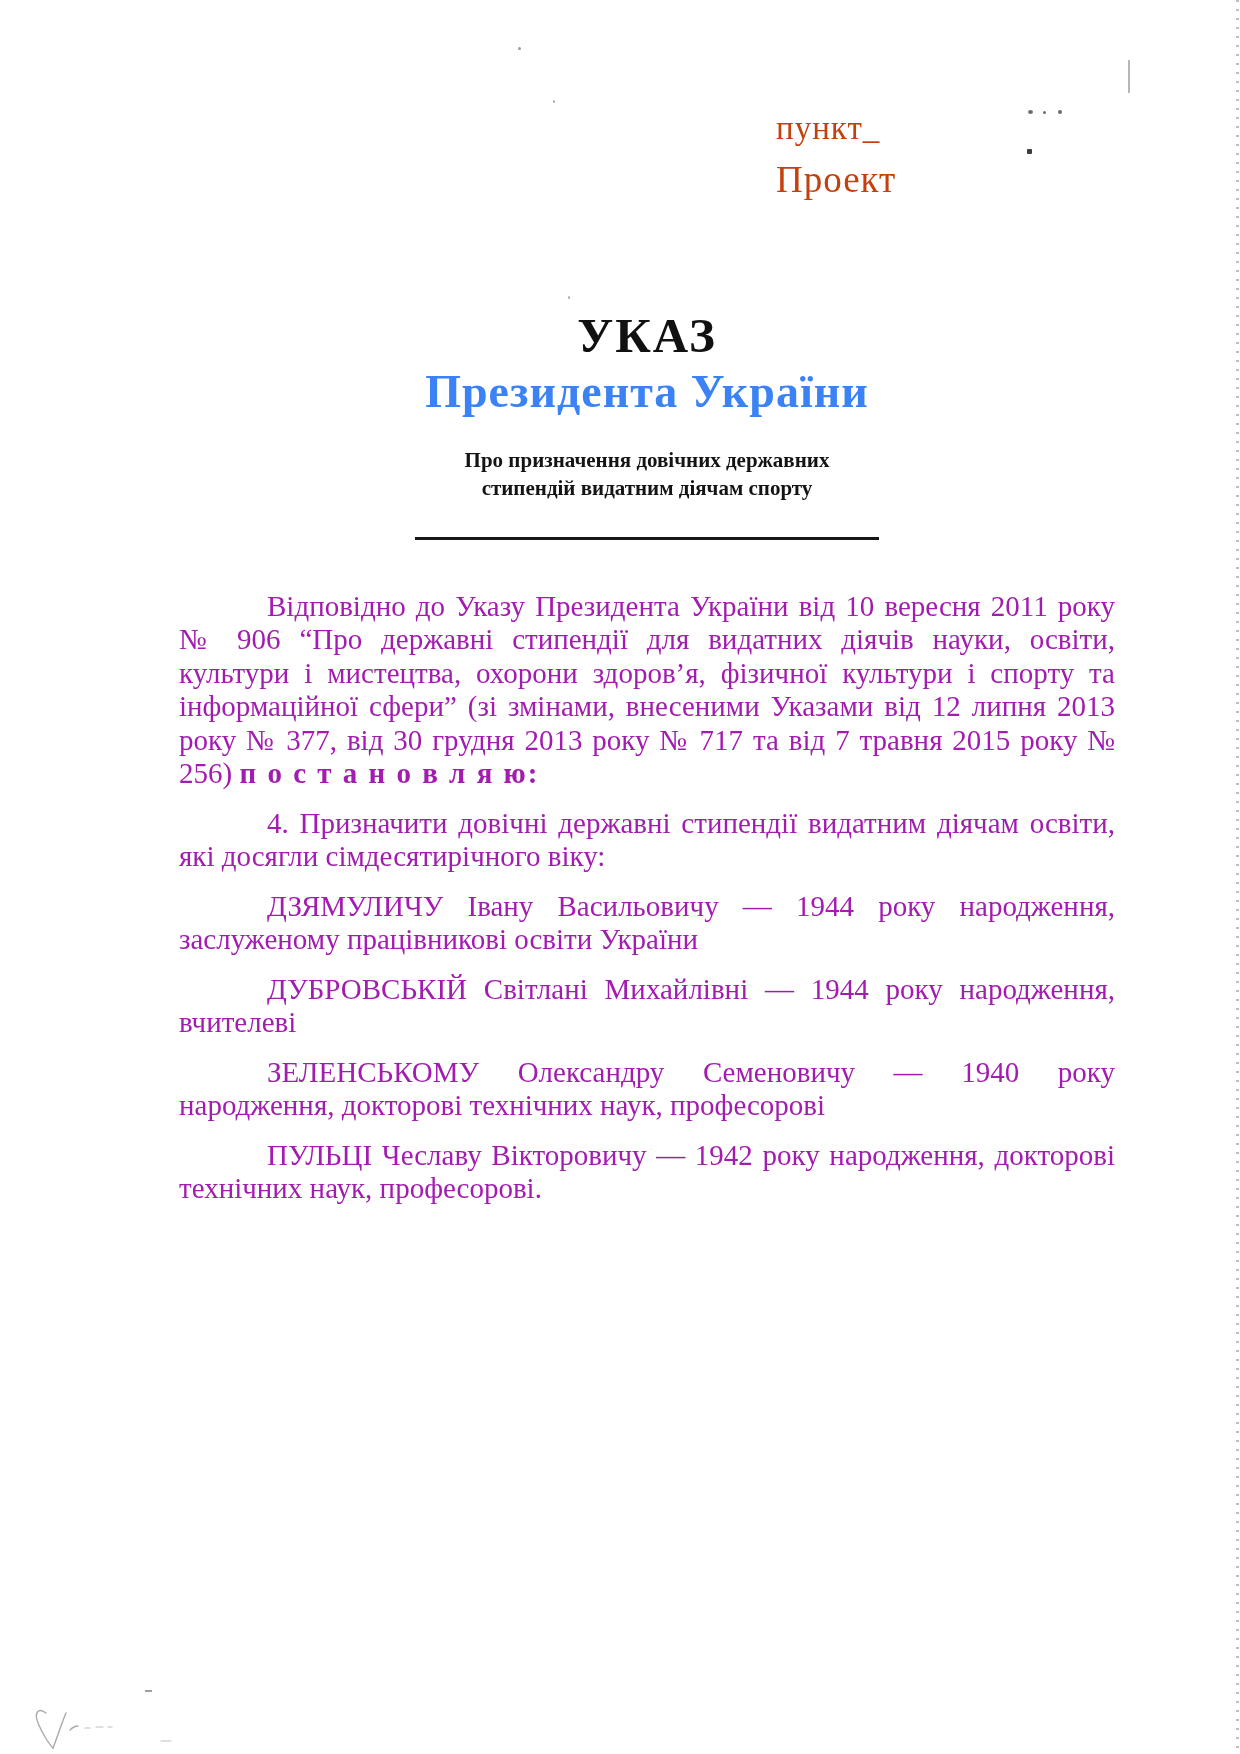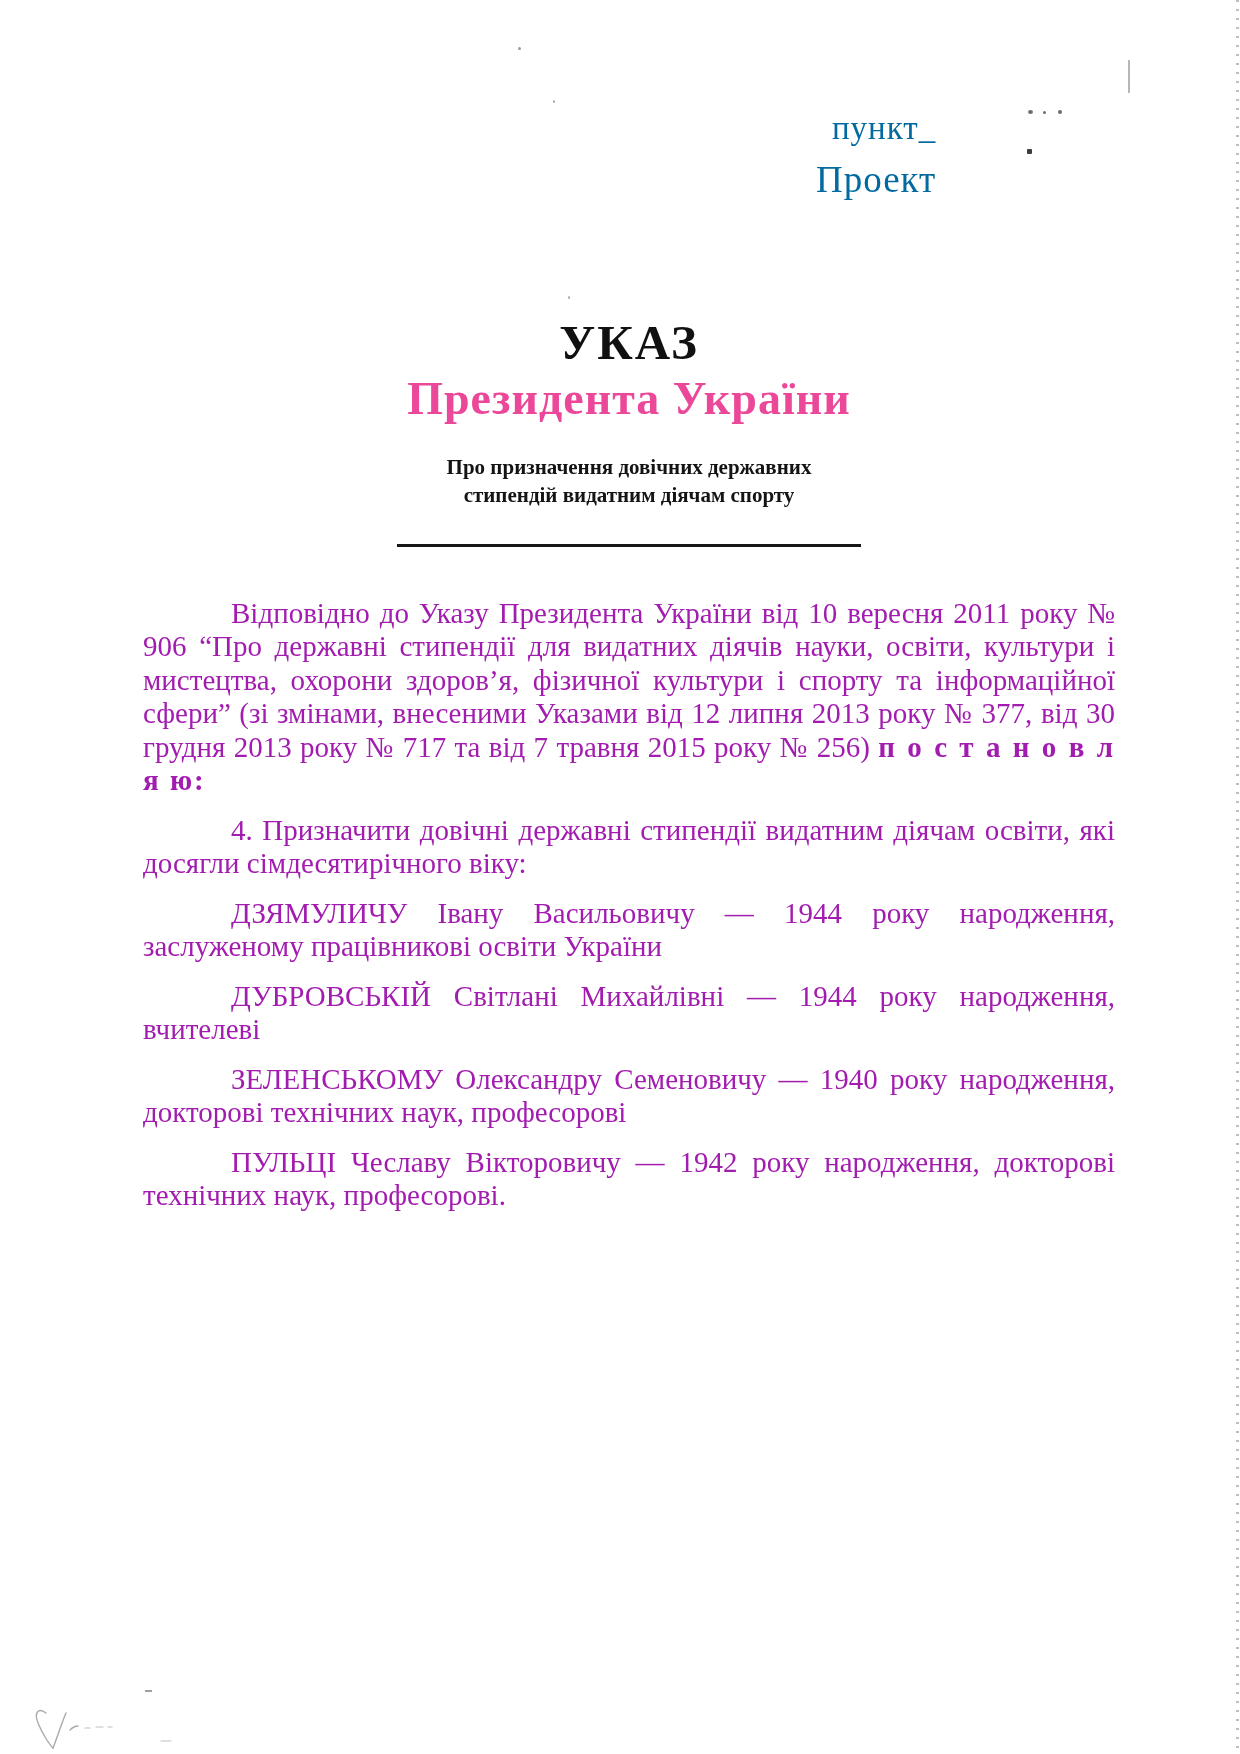--- a/index.html
+++ b/index.html
@@ -7,34 +7,34 @@
     position: relative;
     width: 1240px;
     height: 1754px;
     background: #ffffff;
     overflow: hidden;
     font-family: "Liberation Serif", "DejaVu Serif", serif;
     color: #1a1a1a;
   }
 
   
-  .annotation { position: absolute; left: 816px; top: 112px; line-height: 1; color: #0369a1; text-align: right; }
+  .annotation { position: absolute; left: 776px; top: 112px; line-height: 1; color: #c2410c; }
   .annot-line1 { font-size: 33px; letter-spacing: 1px; }
   .annot-line2 { font-size: 37px; margin-top: 16px; letter-spacing: 1px; }
 
   
-  .content { padding: 17px 125px 0 143px; }
+  .content { padding: 10px 125px 0 143px; margin-left: 36px; }
   .title1 {
     margin: 0; padding-top: 299px;
     font-size: 49px; font-weight: bold; text-align: center;
     letter-spacing: 2px; line-height: 1.1; color: #111;
   }
   .title2 {
     margin: 4px 0 0; font-size: 46px; font-weight: bold; text-align: center;
-    letter-spacing: 1px; line-height: 1.1; color: #ec4899;
+    letter-spacing: 1px; line-height: 1.1; color: #3b82f6;
   }
   .subtitle { margin-top: 30px; text-align: center; font-weight: bold;
     font-size: 21px; line-height: 1.32; color: #141414; }
   .rule { width: 464px; height: 3px; background: #161616; margin: 34px auto 0; }
 
   p.body { font-size: 29px; line-height: 1.155; text-align: justify;
     text-indent: 88px; margin: 16px 0 0; color: #a21caf; }
   p.intro { margin-top: 50px; }
   .resolve { font-weight: bold; letter-spacing: 2px; }
   .dot { position: absolute; background: #6e6e6e; border-radius: 50%; }

